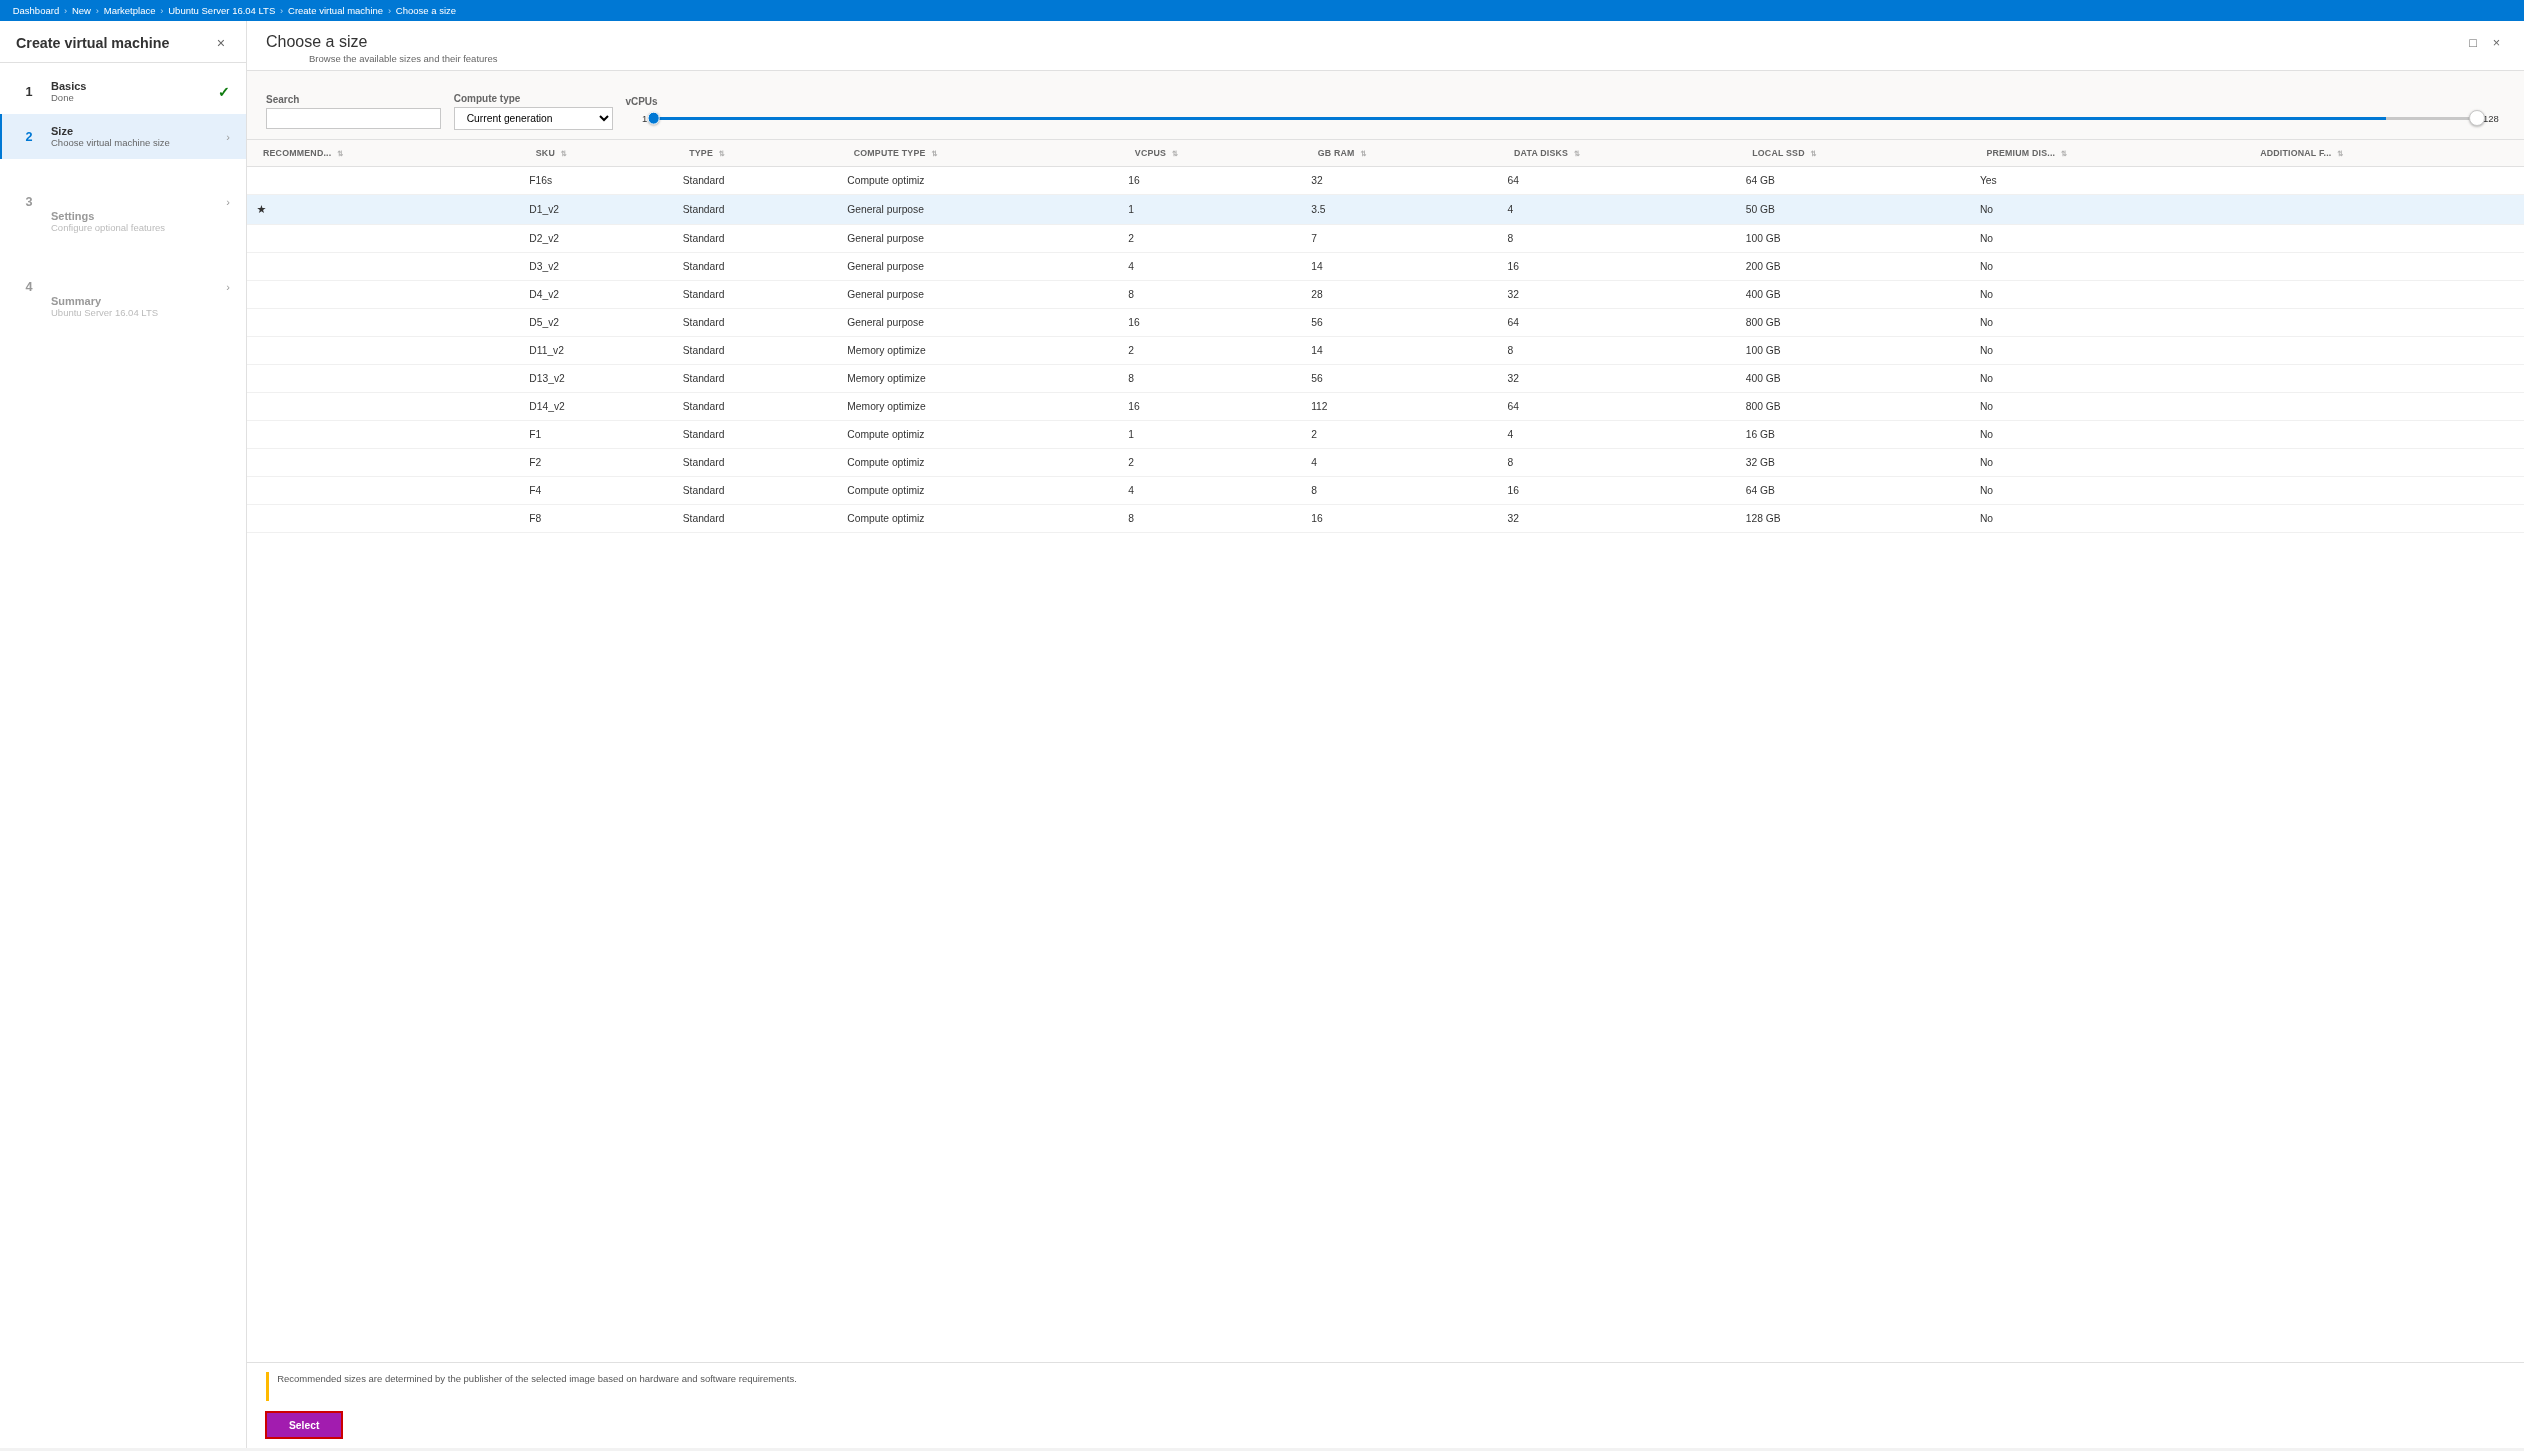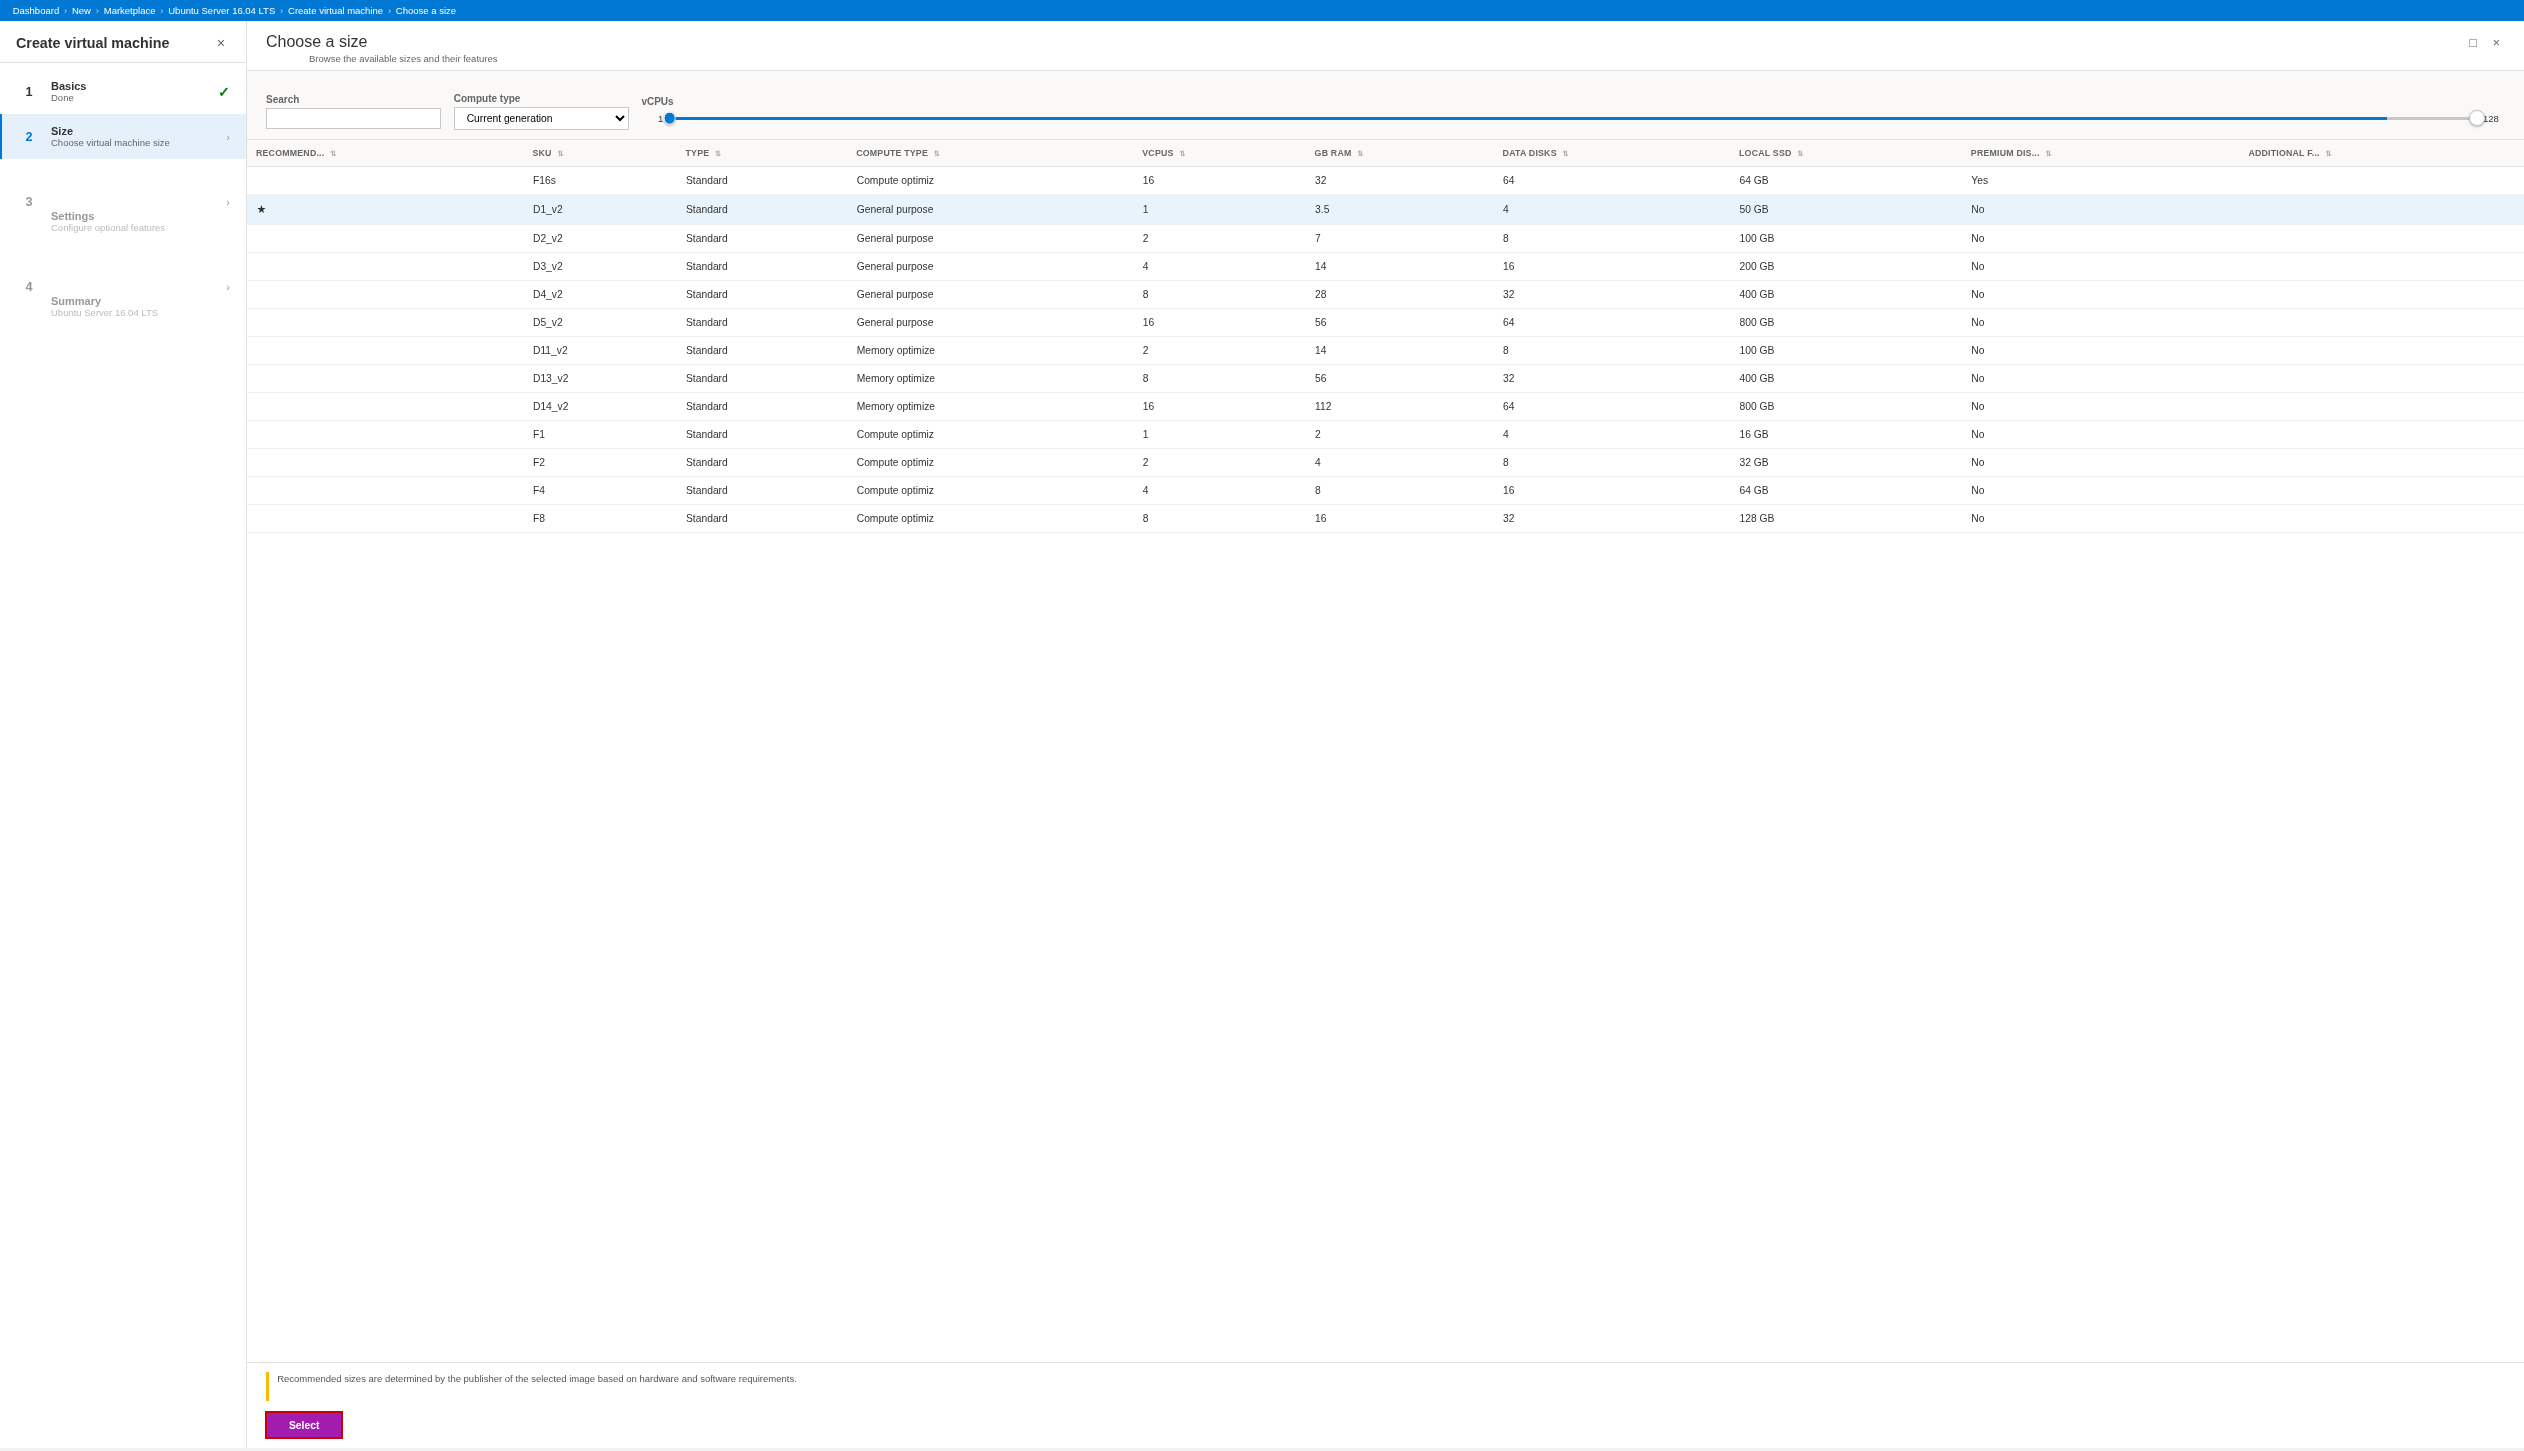--- a/index.html
+++ b/index.html
@@ -148,21 +148,21 @@
       padding: 4px 8px;
       font-size: 10.3px;
       width: 175px;
       outline: none;
       background: #fff;
     }
     .filter-select {
       border: 0.8px solid #c8c8c8;
       padding: 4px 8px;
       font-size: 10.3px;
-      width: 175px;
+      width: 159px;
       background: #fff;
       outline: none;
       cursor: pointer;
     }
     .vcpu-group {
       display: flex;
       flex-direction: column;
       gap: 3.2px;
       flex: 1;
     }
@@ -221,21 +221,21 @@
     table {
       width: 100%;
       border-collapse: collapse;
       font-size: 10.3px;
     }
     thead tr {
       background: #faf9f8;
       border-bottom: 0.8px solid #e0e0e0;
     }
     th {
-      padding: 8px 9px;
+      padding: 8px 16px;
       text-align: left;
       font-size: 8.8px;
       font-weight: 600;
       color: #666;
       text-transform: uppercase;
       letter-spacing: 0.2px;
       white-space: nowrap;
       border-right: none;
       cursor: pointer;
       user-select: none;

